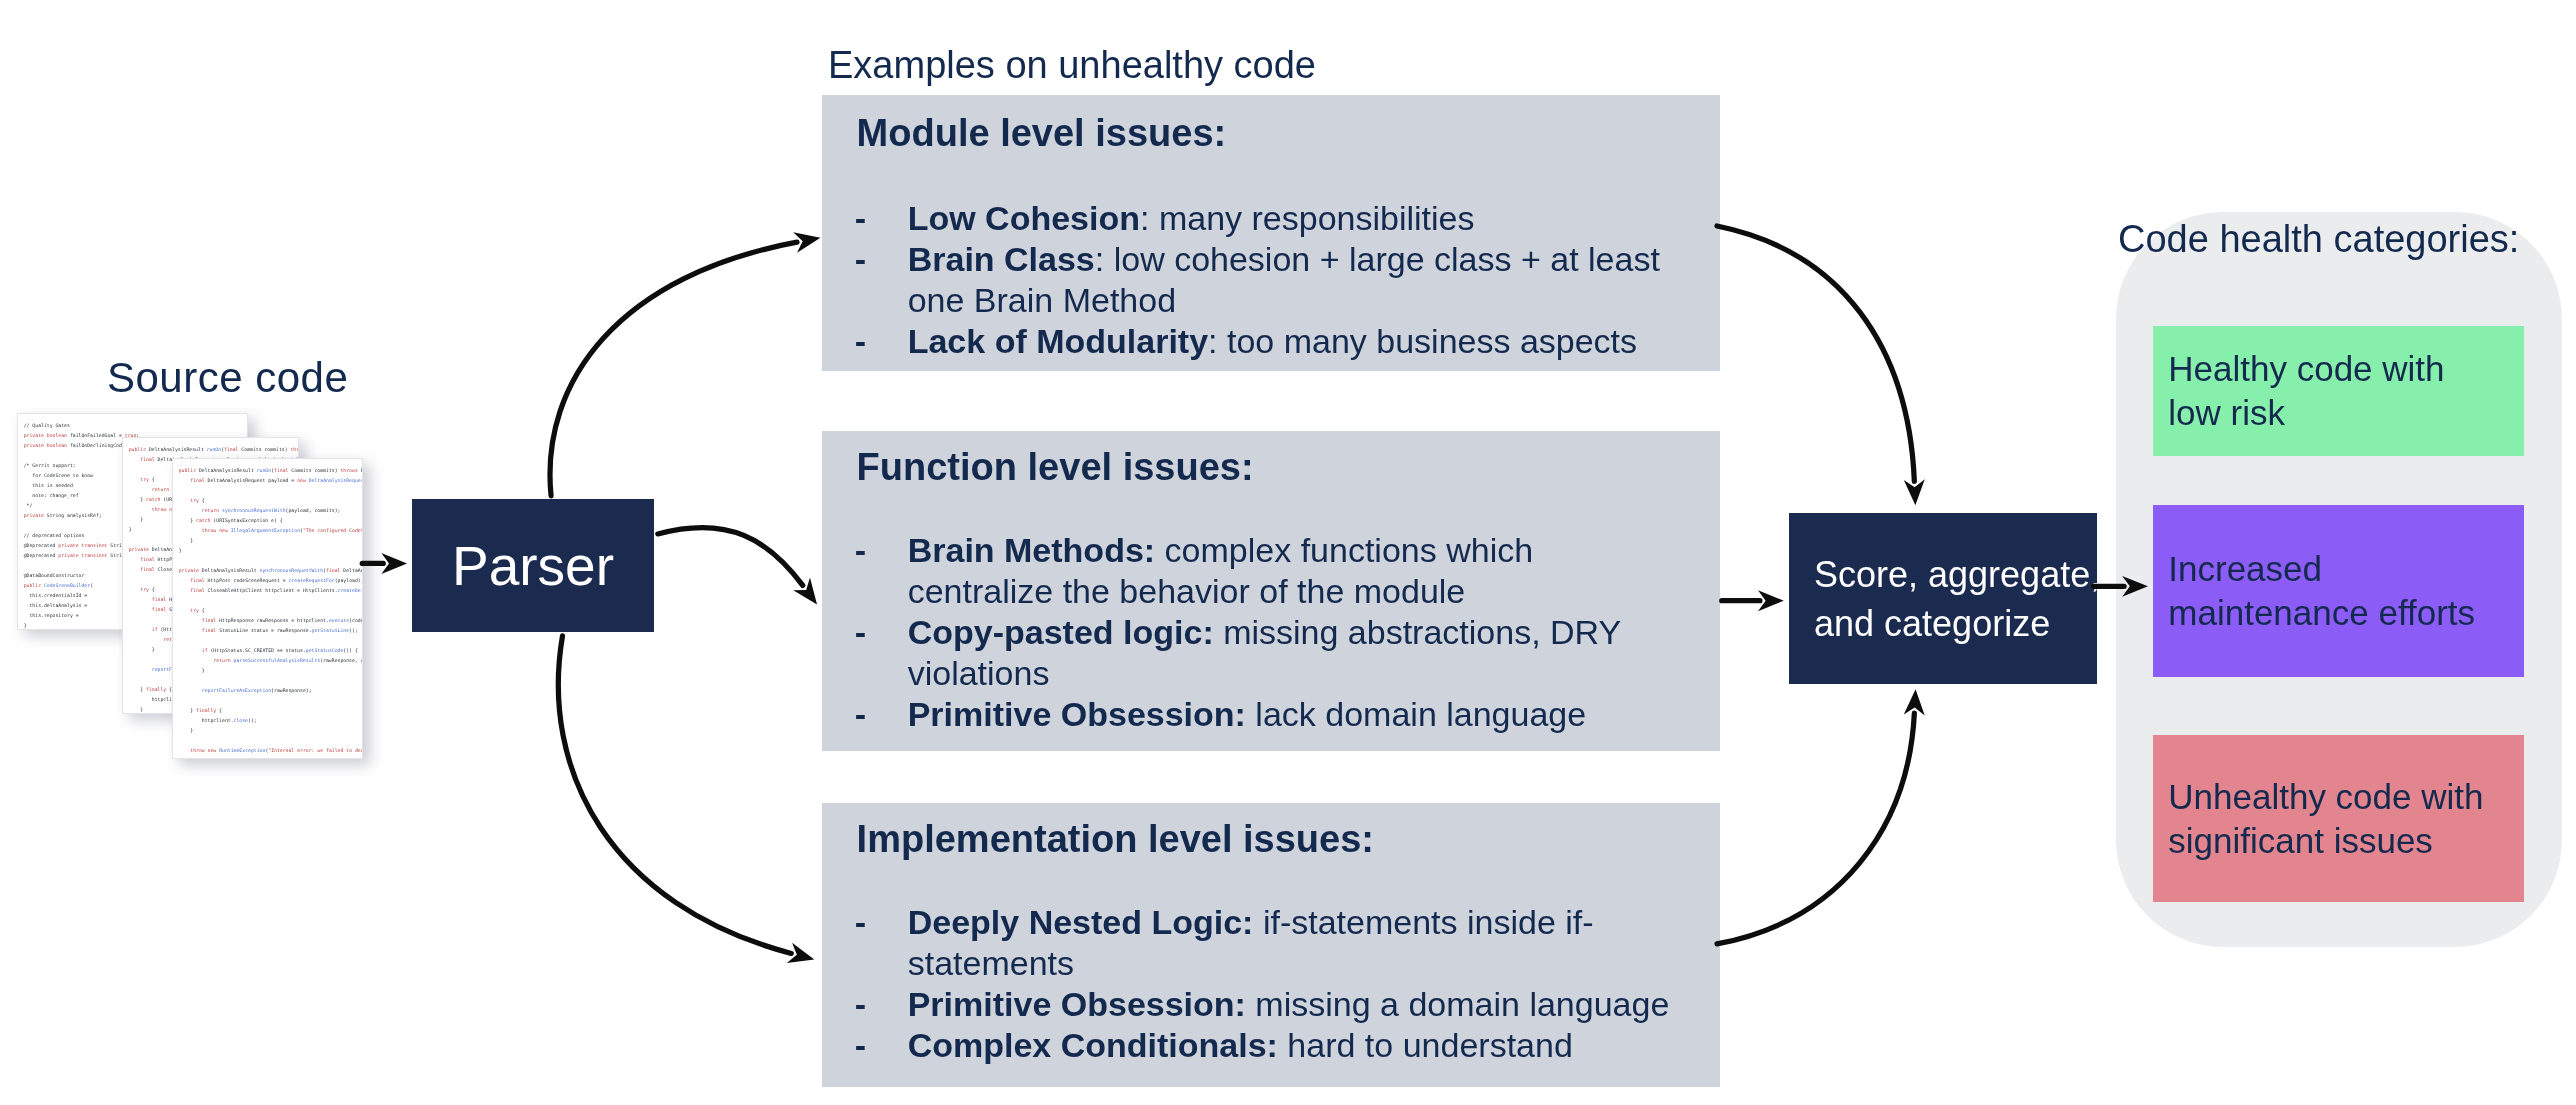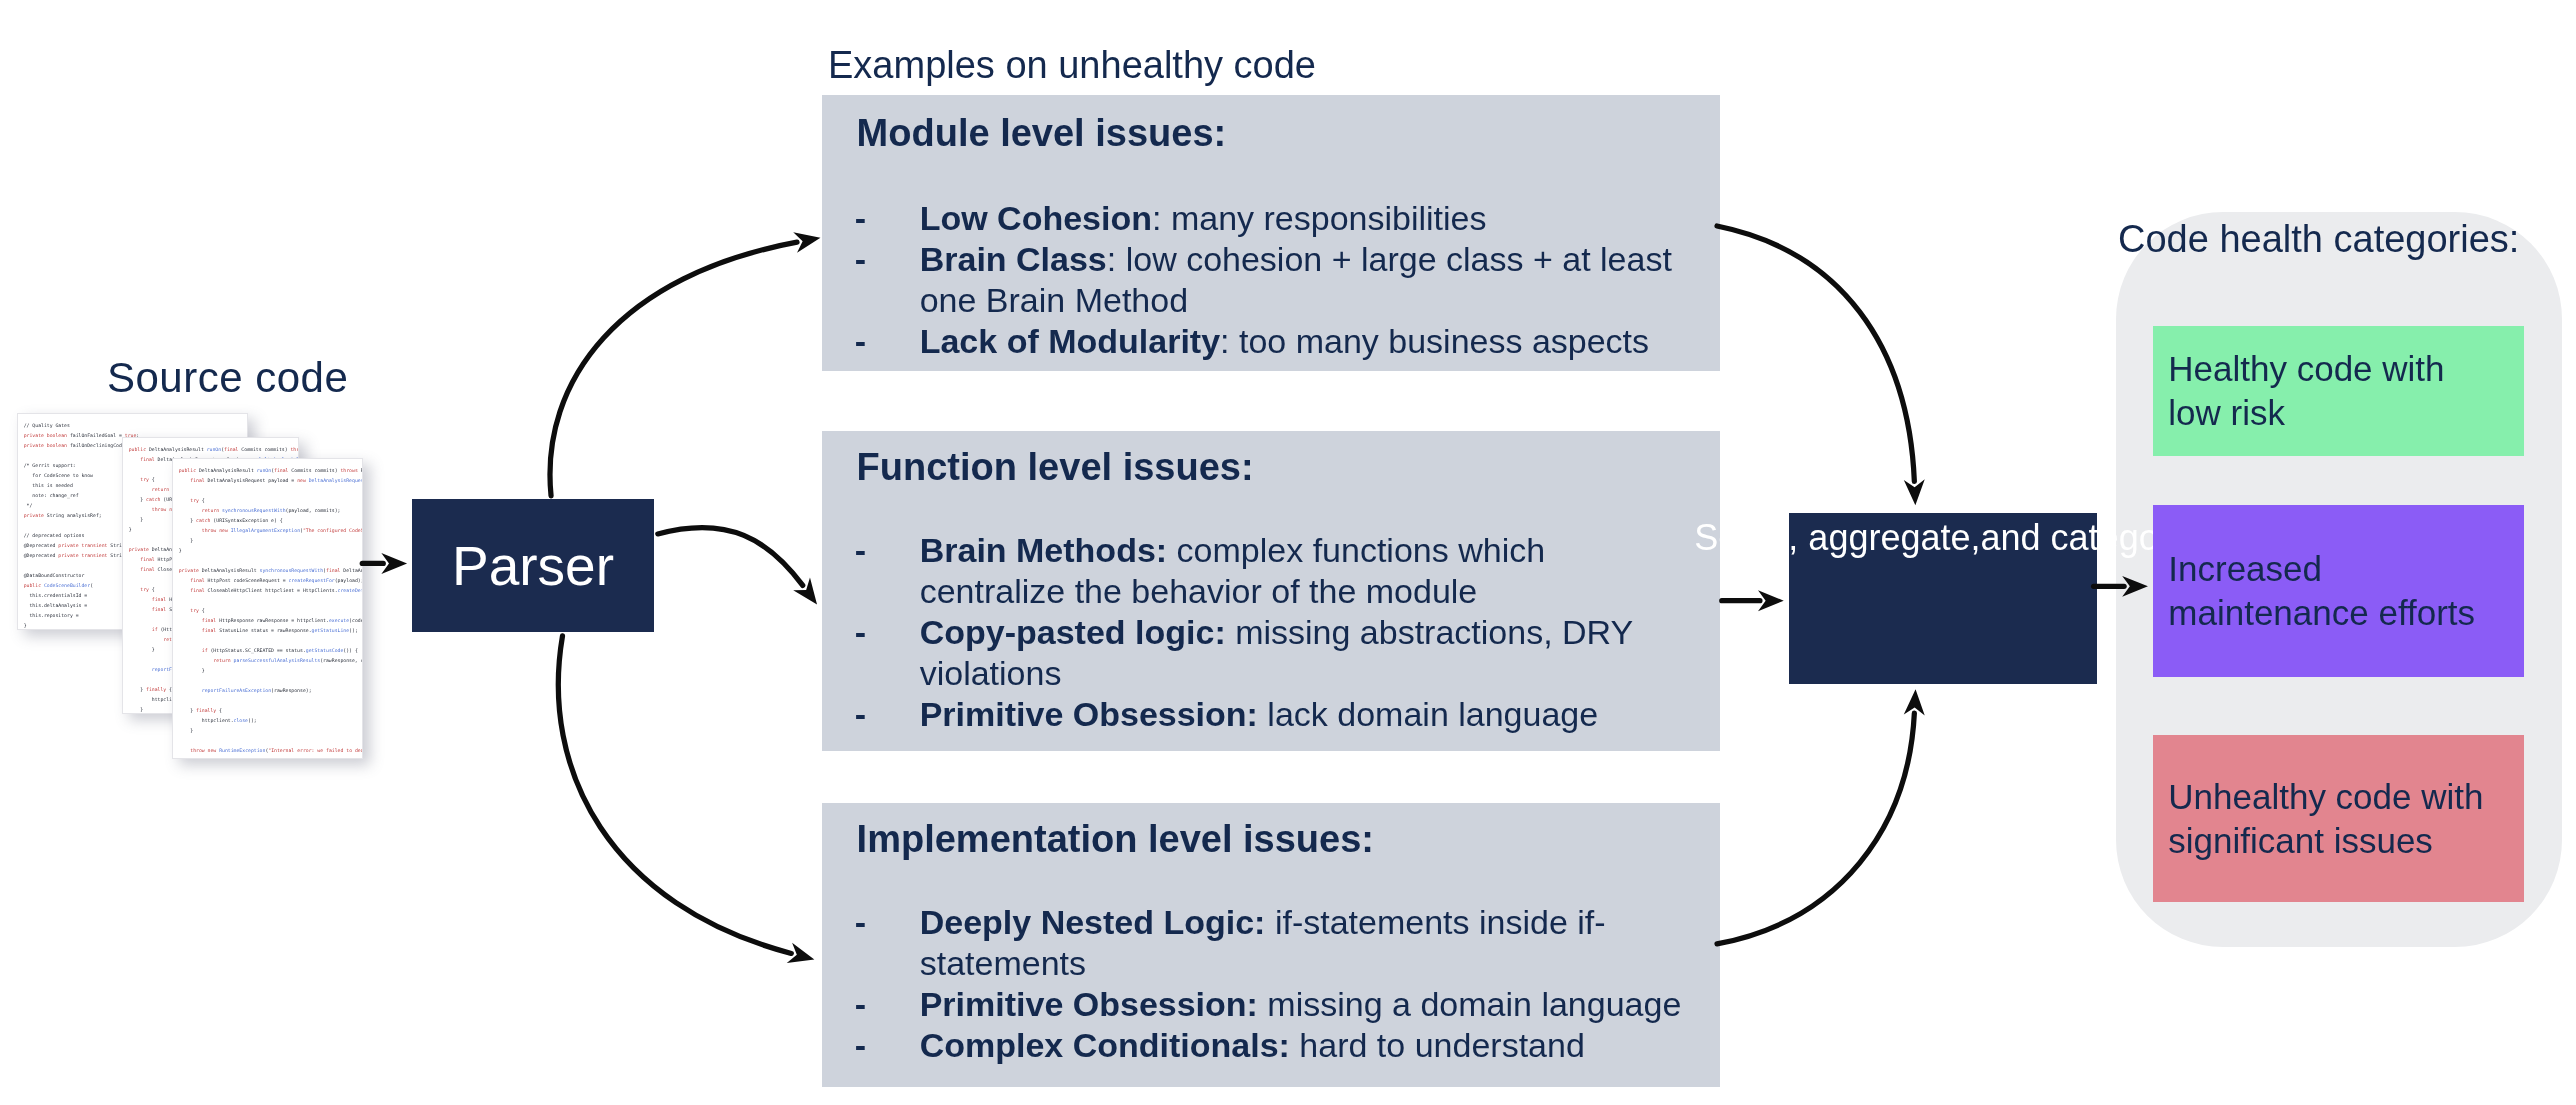--- a/index.html
+++ b/index.html
@@ -17,34 +17,34 @@
   .page pre{margin:0;padding:6.7px 5.7px;font-family:"DejaVu Sans Mono",monospace;font-size:4.8px;line-height:10px;color:#2a2f3a;white-space:pre;}
   .page pre b{color:#c23b3b;font-weight:normal;}
   .page pre i{color:#c23b3b;font-style:normal;}
   .page pre u{color:#4a6fd4;text-decoration:none;}
   #page-back{left:17px;top:413px;width:229px;height:215px;z-index:1;}
   #page-mid{left:122px;top:437px;width:175px;height:275px;z-index:2;}
   #page-front{left:172px;top:458px;width:189px;height:299px;z-index:3;}
 
   .navybox{background:var(--navy);color:#ffffff;display:flex;z-index:4;}
   #parser{left:412px;top:499px;width:242px;height:133px;align-items:center;justify-content:center;font-size:55px;}
-  #score{left:1789px;top:513px;width:308px;height:171px;justify-content:center;
+  #score{left:1789px;top:513px;width:308px;height:171px;flex-direction:column;justify-content:center;
          padding-left:25px;box-sizing:border-box;font-size:36px;line-height:49px;white-space:nowrap;}
 
   .issue-box{background:var(--graybox);box-sizing:border-box;padding:13.3px 0 0 27px;z-index:2;}
   #ibox0{left:822px;top:95px;width:898px;height:276px;padding-top:15.3px;}
   #ibox1{left:822px;top:431px;width:898px;height:320px;}
   #ibox2{left:822px;top:803px;width:898px;height:284px;}
   .issue-heading{font-size:38px;font-weight:700;line-height:46px;color:var(--ink);margin-left:7.6px;white-space:nowrap;}
   .ilist{margin-top:40px;}
   #ibox0 .ilist{margin-top:42px;}
   .item{display:flex;}
   .dash{width:53px;flex:none;font-weight:700;font-size:34px;line-height:41px;color:var(--ink);padding-left:5.7px;}
   .itext{font-size:34px;line-height:41px;color:var(--ink);}
-  .iline{white-space:nowrap;margin-left:12px;}
+  .iline{white-space:nowrap;}
   .term{font-weight:700;}
 
   .panel{left:2116px;top:212px;width:446px;height:735px;background:var(--panel);border-radius:107px;z-index:1;}
   .panel-title{left:2118px;top:217px;font-size:38px;line-height:44px;color:var(--ink);white-space:nowrap;z-index:4;}
   .cat{left:2153px;width:371px;box-sizing:border-box;display:flex;flex-direction:column;justify-content:center;
        padding:0 11.4px 0 15.3px;font-size:35px;line-height:44px;color:var(--ink);z-index:4;}
   #cat0{top:326px;height:130px;}
   #cat1{top:505px;height:172px;}
   #cat2{top:735px;height:167px;}
   .catline{white-space:nowrap;}

